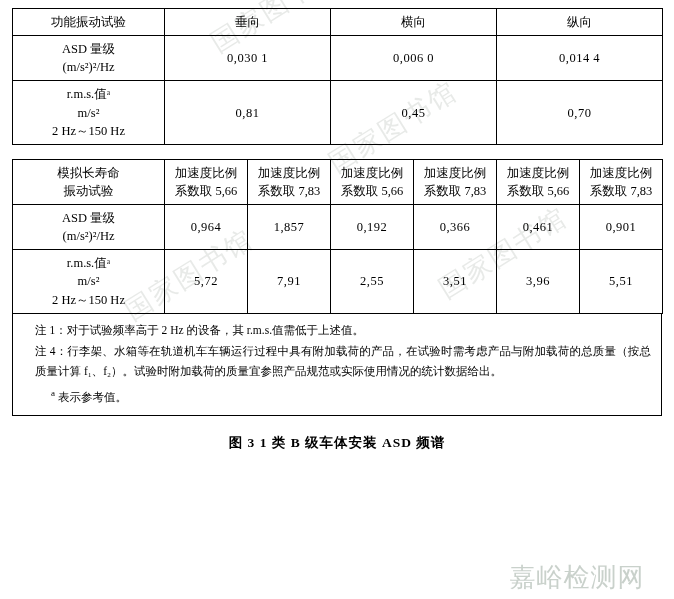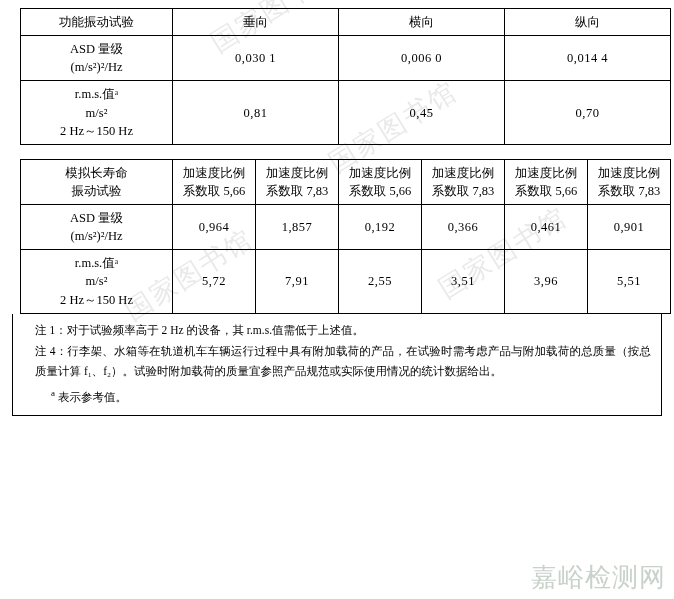--- a/index.html
+++ b/index.html
@@ -46,21 +46,20 @@
     padding: 8px 12px 0 12px;
     box-sizing: border-box;
     width: 674px;
   }
 
   table.spec {
     border-collapse: collapse;
     width: 650px;
     table-layout: fixed;
     background: transparent;
-    margin-left: 8px;
   }
   table.spec td {
     border: 1px solid #000000;
     text-align: center;
     vertical-align: middle;
     font-size: 12.5px;
     padding: 4px 2px;
     line-height: 1.45;
     background: transparent;
   }
@@ -120,25 +119,25 @@
     text-align: center;
     font-size: 13.5px;
     font-weight: bold;
     margin-top: 18px;
     letter-spacing: 1px;
   }
 
   
   .badge {
     position: absolute;
-    right: 8px;
+    right: 2px;
     bottom: 8px;
     width: 190px;
     z-index: 3;
-    text-align: right;
+    text-align: center;
   }
   .badge-logo {
     font-family: "Liberation Serif", serif;
     font-size: 26px;
     color: #c7cfc9;
     letter-spacing: 1px;
     line-height: 1;
     opacity: 0.95;
   }
   .badge-sub {
@@ -298,17 +297,18 @@
     </div>
     <div class="note-line">
       <span>注 4：</span><span>行李架、水箱等在轨道机车车辆运行过程中具有附加载荷的产品，在试验时需考虑产品与附加载荷的总质量（按总质量计算 f₁、f₂）。试验时附加载荷的质量宜参照产品规范或实际使用情况的统计数据给出。</span>
     </div>
     <div class="note-a">
       <span class="supa">a</span>
       <span>表示参考值。</span>
     </div>
   </div>
 
+  <div class="figcaption">图 3   1 类 B 级车体安装 ASD 频谱</div>
 </div>
 
 <div class="badge">
   <div class="badge-logo">嘉峪检测网</div>
 </div>
 
 </body></html>

